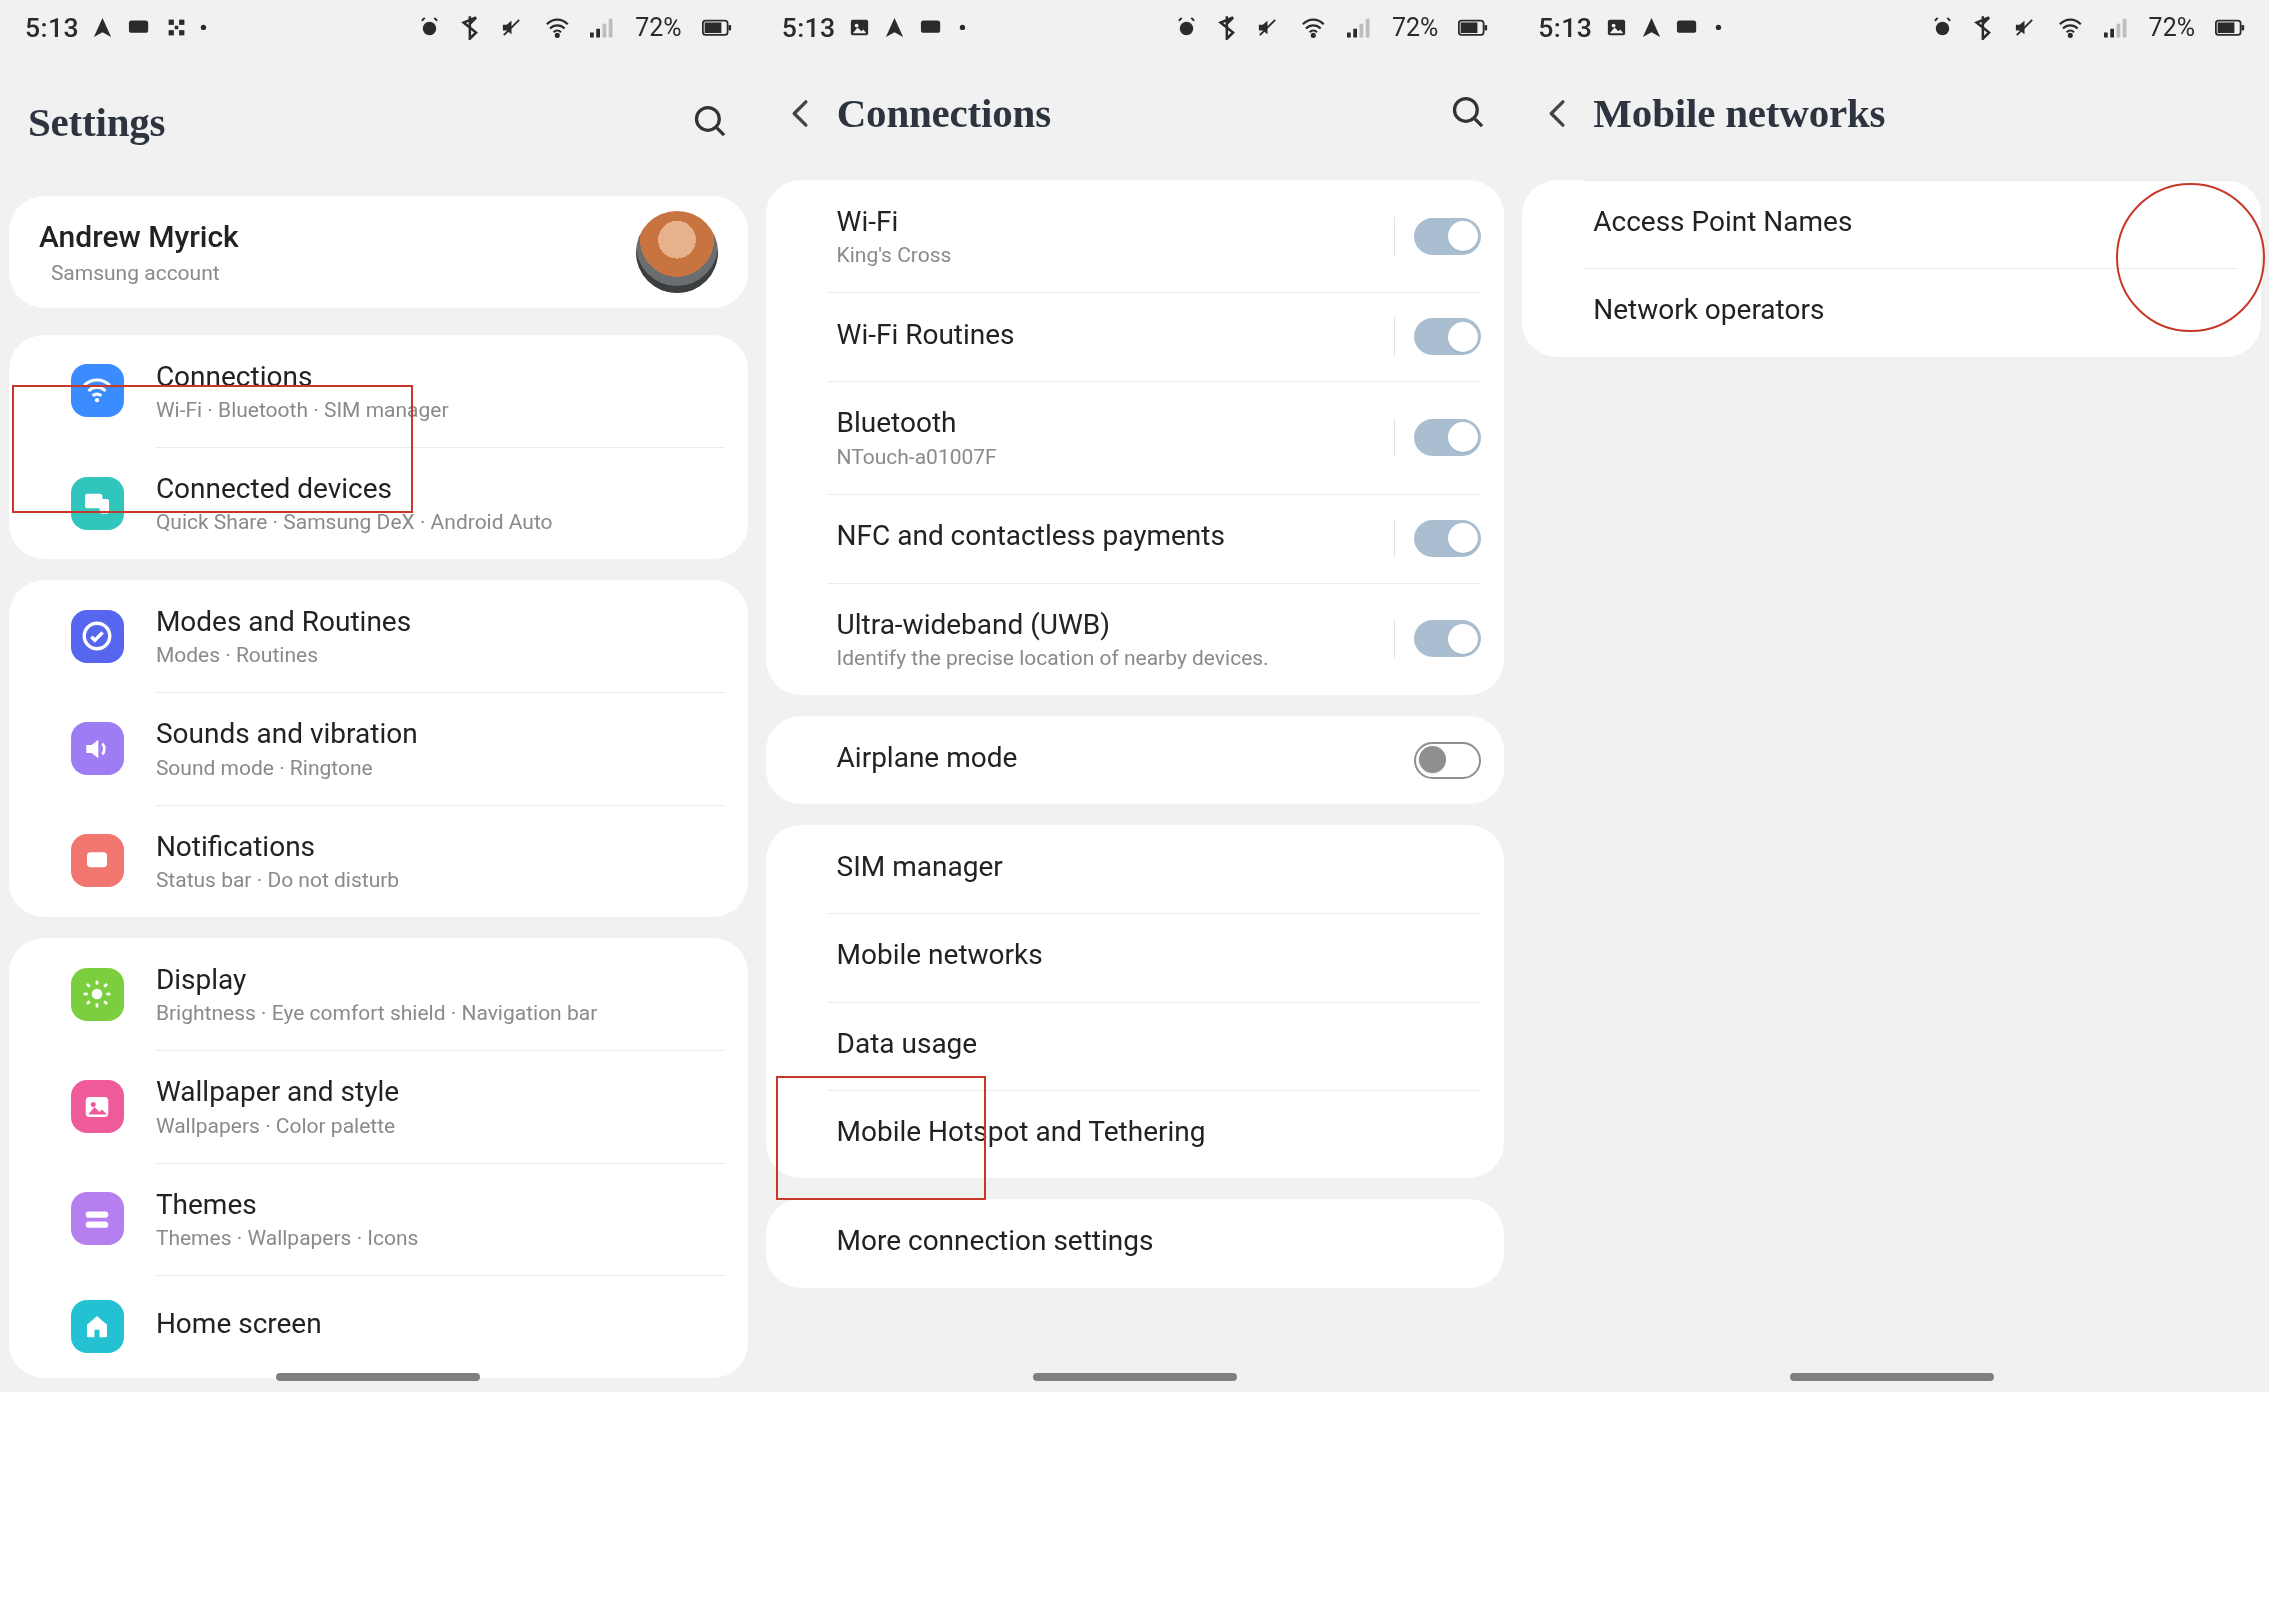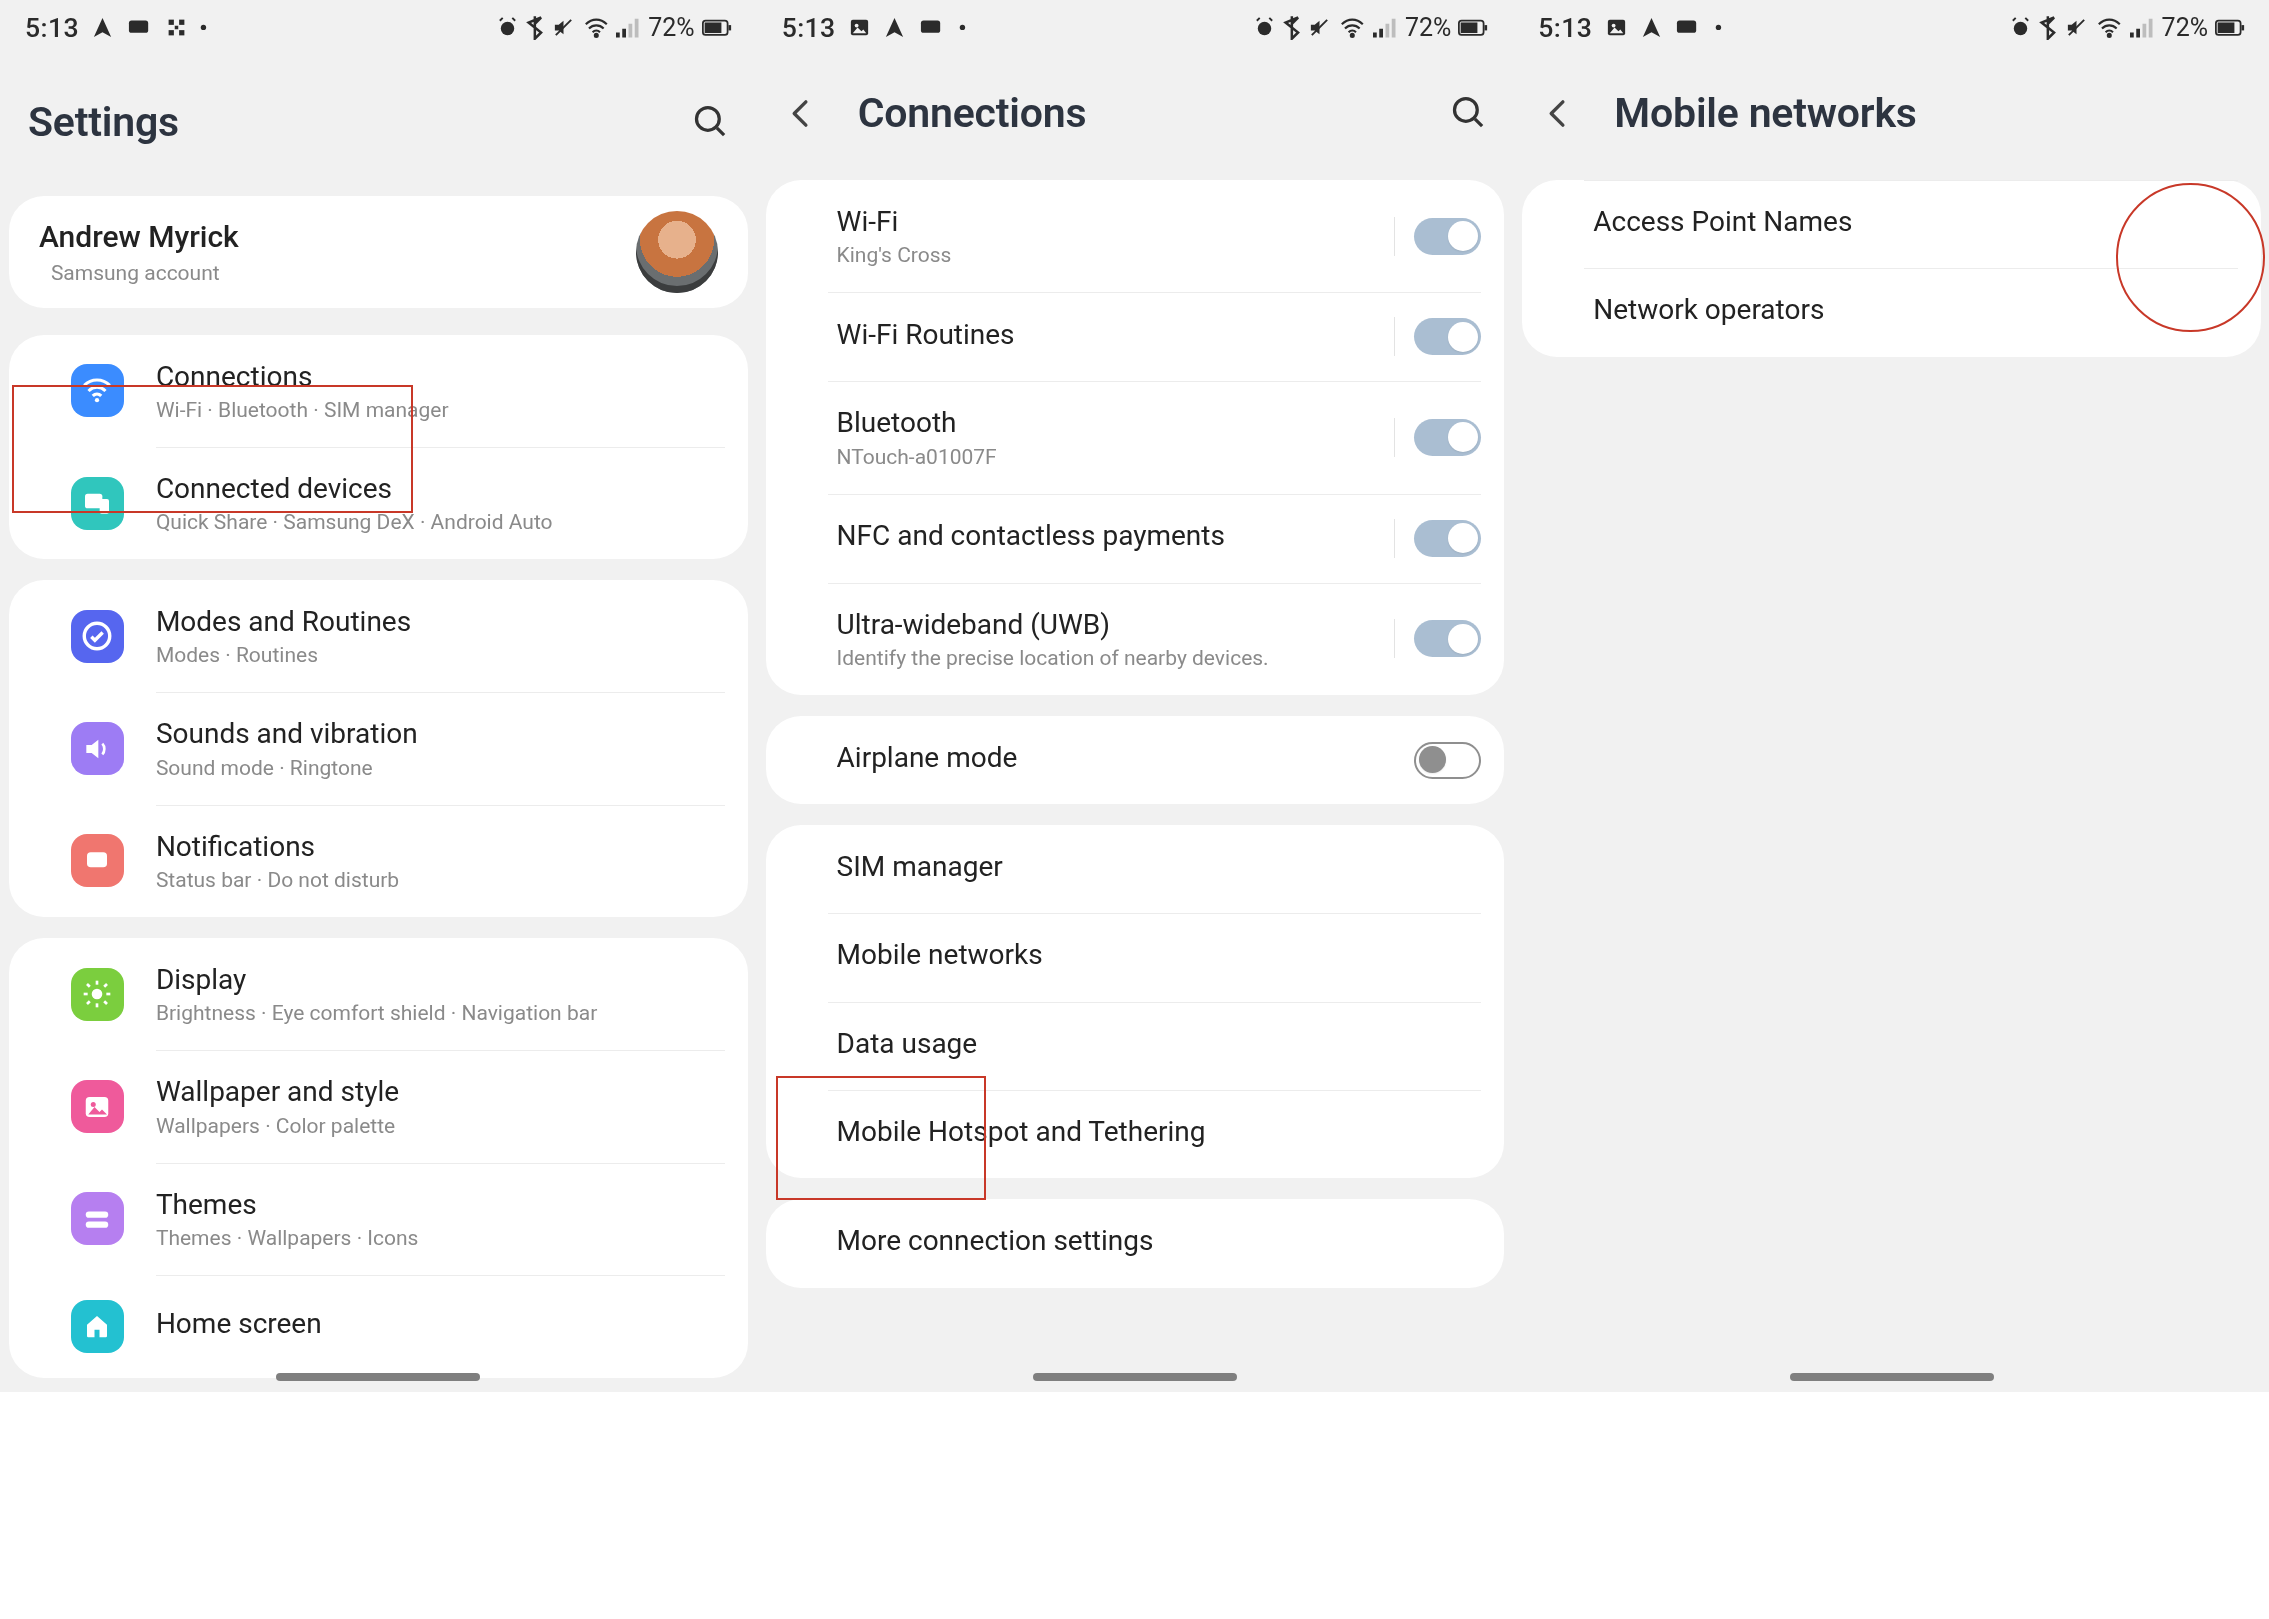--- a/index.html
+++ b/index.html
@@ -38,31 +38,32 @@
   .statusbar{
     height:55px;
     padding:0 25px;
     display:flex;
     align-items:center;
     justify-content:space-between;
     font-size:26.6px;
     color:#2b2b2b;
   }
   .sb-left{display:flex;align-items:center;gap:12.4px;}
-  .sb-right{display:flex;align-items:center;gap:7px;font-size:25px;}
+  .sb-right{display:flex;align-items:center;gap:20px;font-size:25px;}
   .sb-time{font-weight:500;letter-spacing:0.4px;}
   .sb-ico{display:inline-flex;align-items:center;}
   .batt{display:inline-flex;align-items:center;}
   .batt svg{display:block;}
   
   .page-header{
     display:flex;
     align-items:center;
     padding:43px 28px 50px 28px;
-    gap:32px;
+    gap:11px;
+    font-family:Liberation Serif, serif;
   }
   .page-header.sub{padding:34px 26.6px 43px 21px;}
   .page-title{
     flex:1;
     font-size:41px;
     font-weight:600;
     color:#2d3440;
     letter-spacing:-0.2px;
   }
   .page-header .search{margin-left:auto;}

